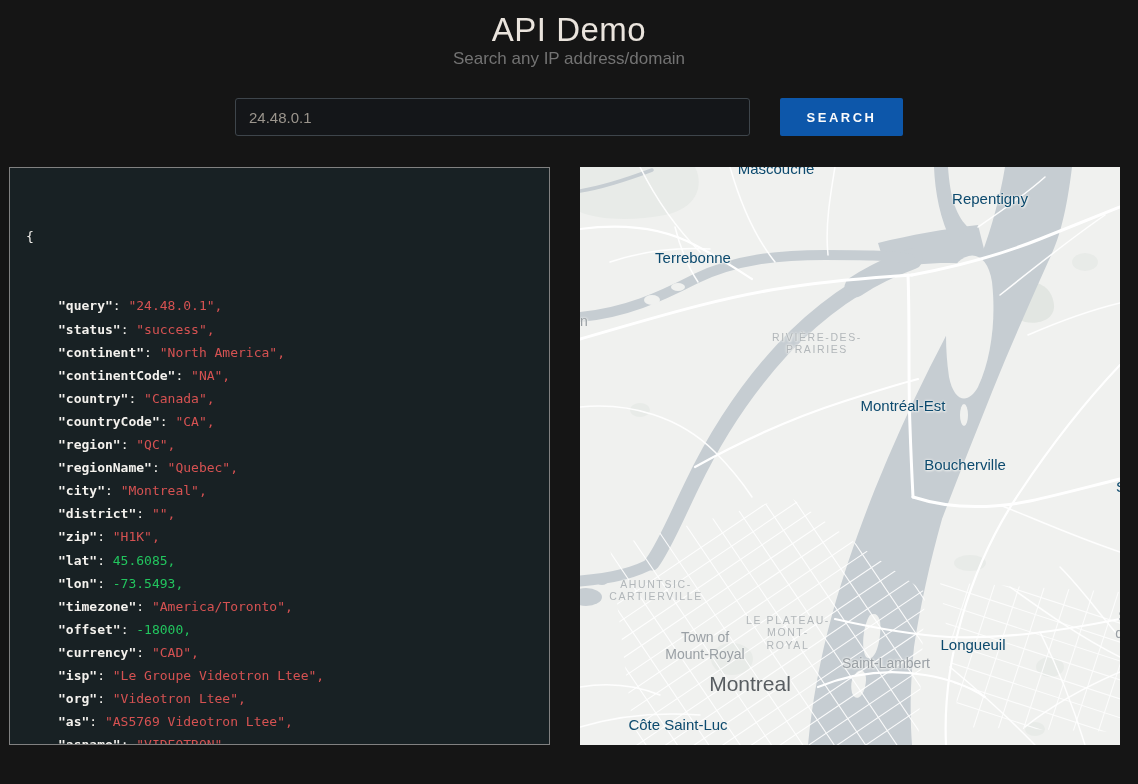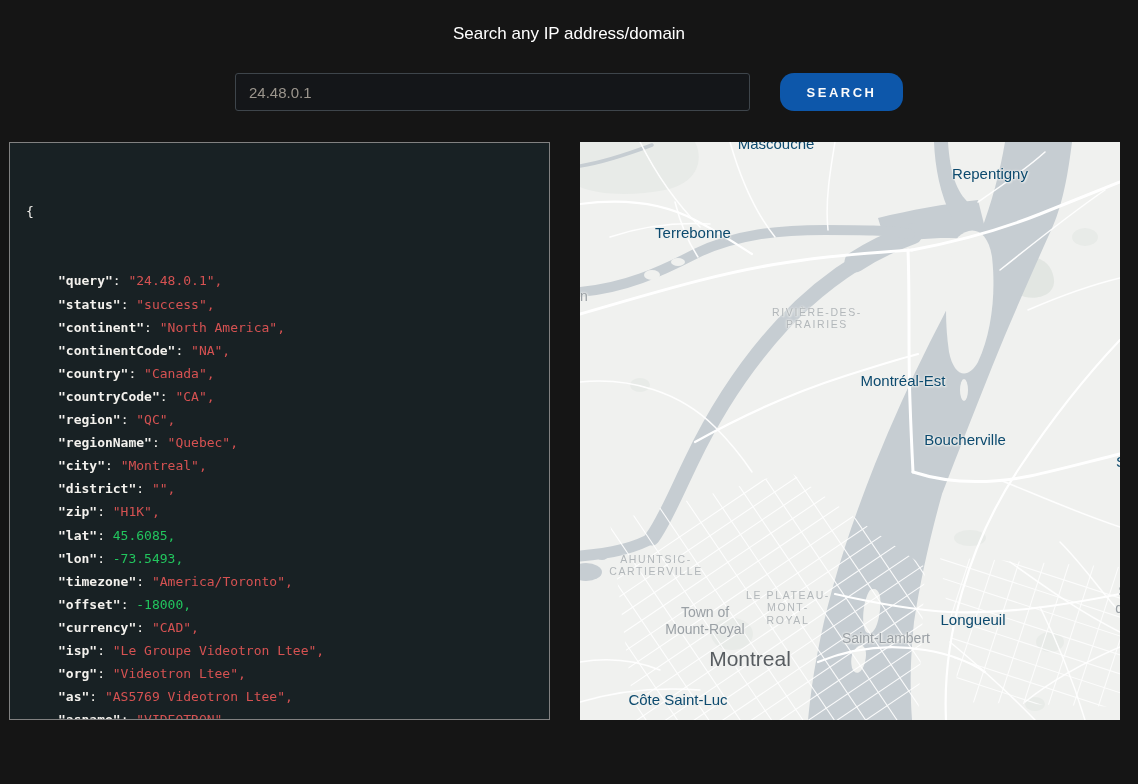--- a/index.html
+++ b/index.html
@@ -8,42 +8,42 @@
     background:#151515;
     font-family:"Liberation Sans", sans-serif;
     color:#eae5df;
   }
   .header { text-align:center; padding-top:11px; }
   .title {
     font-size:33px; font-weight:400; letter-spacing:.5px;
     color:#eae4dd;
   }
   .subtitle {
-    margin-top:13px; font-size:17px; font-weight:400;
-    color:#ffffff;
+    font-size:17px; font-weight:400;
+    color:#737373;
   }
   .search-row {
     margin-top:29px;
     display:flex; justify-content:center; align-items:center; gap:30px;
   }
   .search-input {
     width:515px; height:38px;
     background:#141619;
     border:1px solid #3e454b;
     border-radius:3px;
     color:#9b958d;
     font-size:15px;
     font-family:"Liberation Sans", sans-serif;
     padding:0 13px;
     outline:none;
   }
   .search-button {
     width:123px; height:38px;
     background:#0d57aa;
-    border:none; border-radius:14px;
+    border:none; border-radius:2px;
     color:#fbfbfb;
     font-size:13px; font-weight:bold; letter-spacing:2.5px;
     font-family:"Liberation Sans", sans-serif;
     cursor:pointer;
   }
   .content {
     margin-top:31px;
     display:flex;
     padding-left:9px;
     gap:30px;
@@ -88,20 +88,21 @@
   .map-label.city-lg{ font-size:15px; color:#0c4a6e; }
   .map-label.metro  { font-size:21px; color:#585d61; font-weight:500; }
   .map-label.district {
     font-size:10.5px; color:#b2b7ba; letter-spacing:1.6px; font-weight:500;
   }
 </style>
 </head>
 <body>
 
 <div class="header">
+  <div class="title">API Demo</div>
   <div class="subtitle">Search any IP address/domain</div>
 </div>
 
 <div class="search-row">
   <input class="search-input" type="text" value="24.48.0.1" style="">
   <button class="search-button">SEARCH</button>
 </div>
 
 <div class="content">
 

